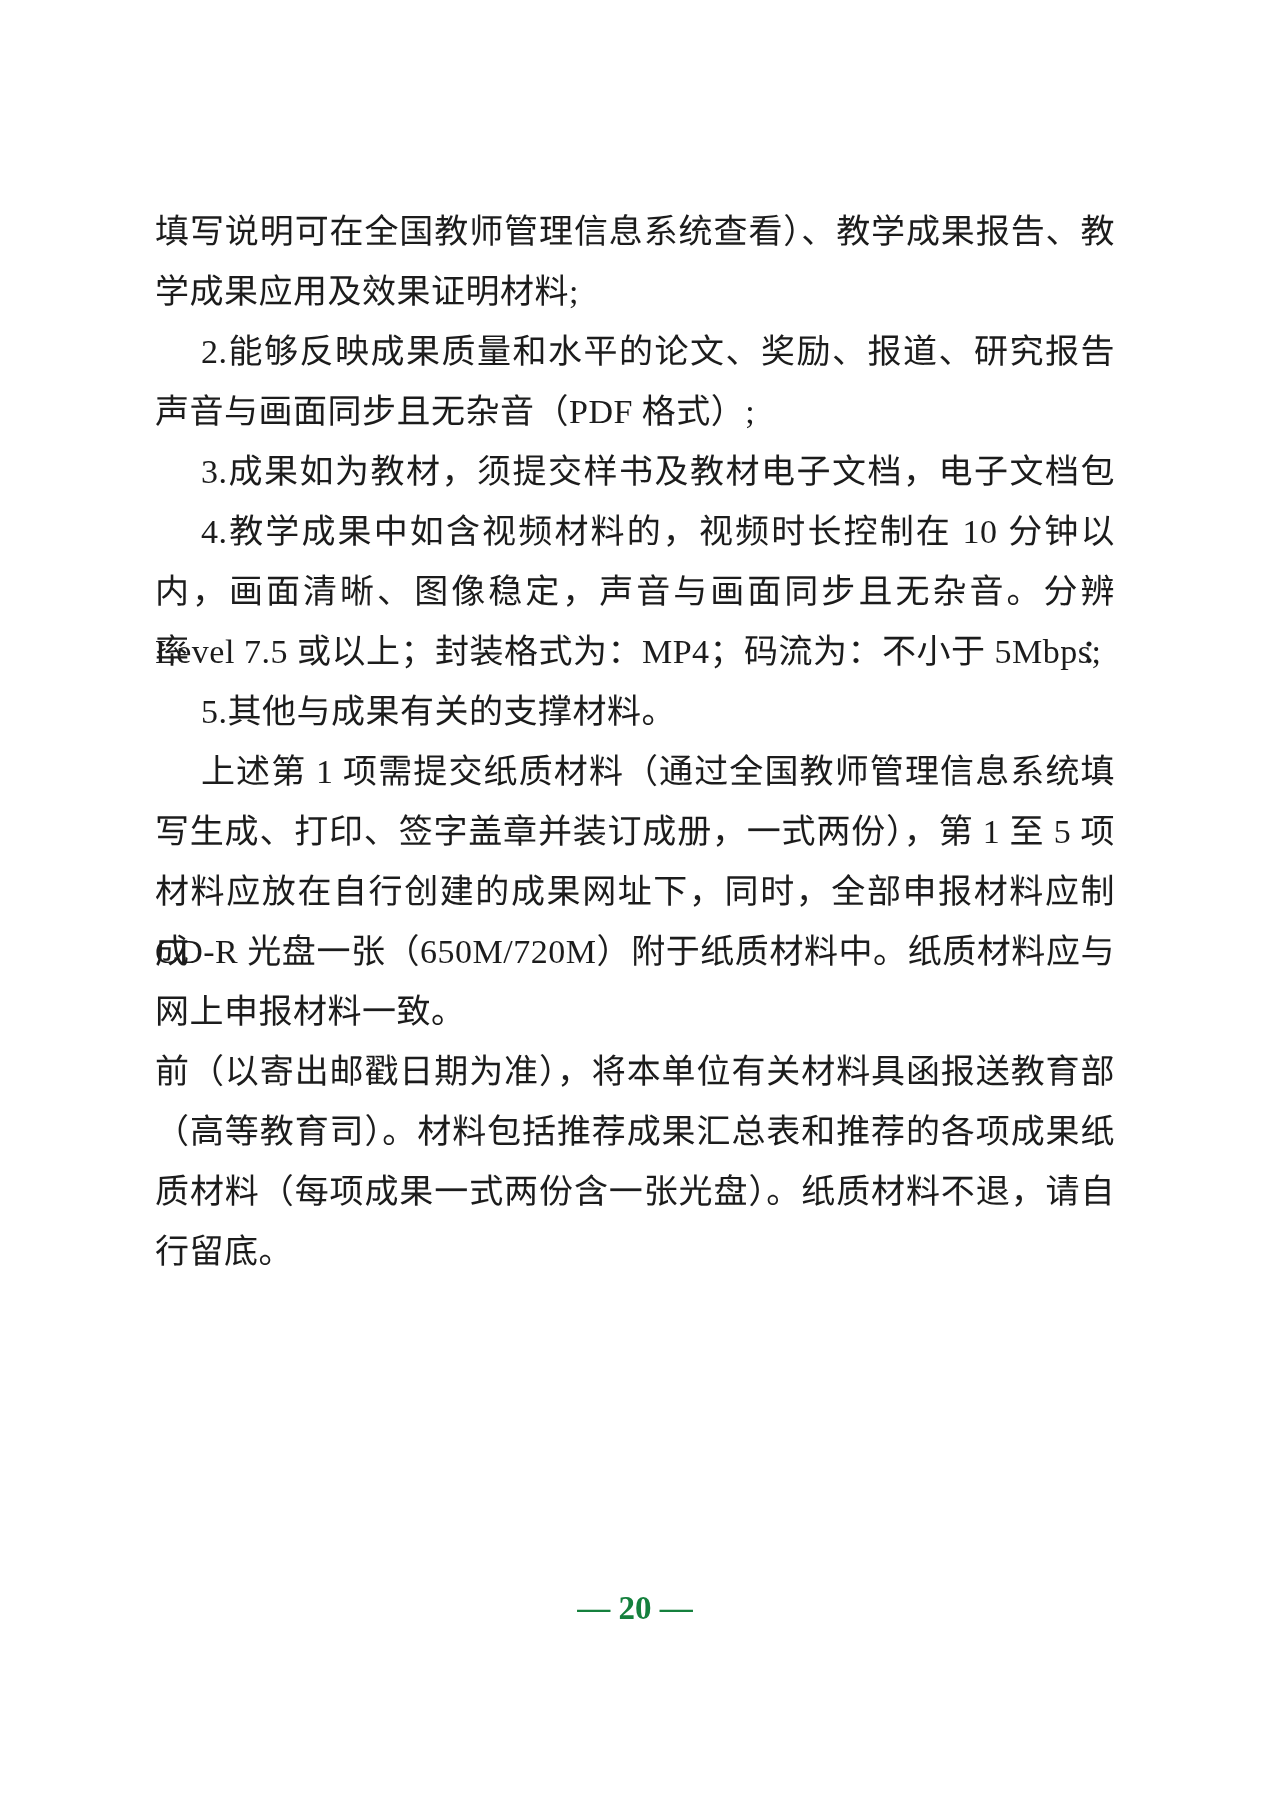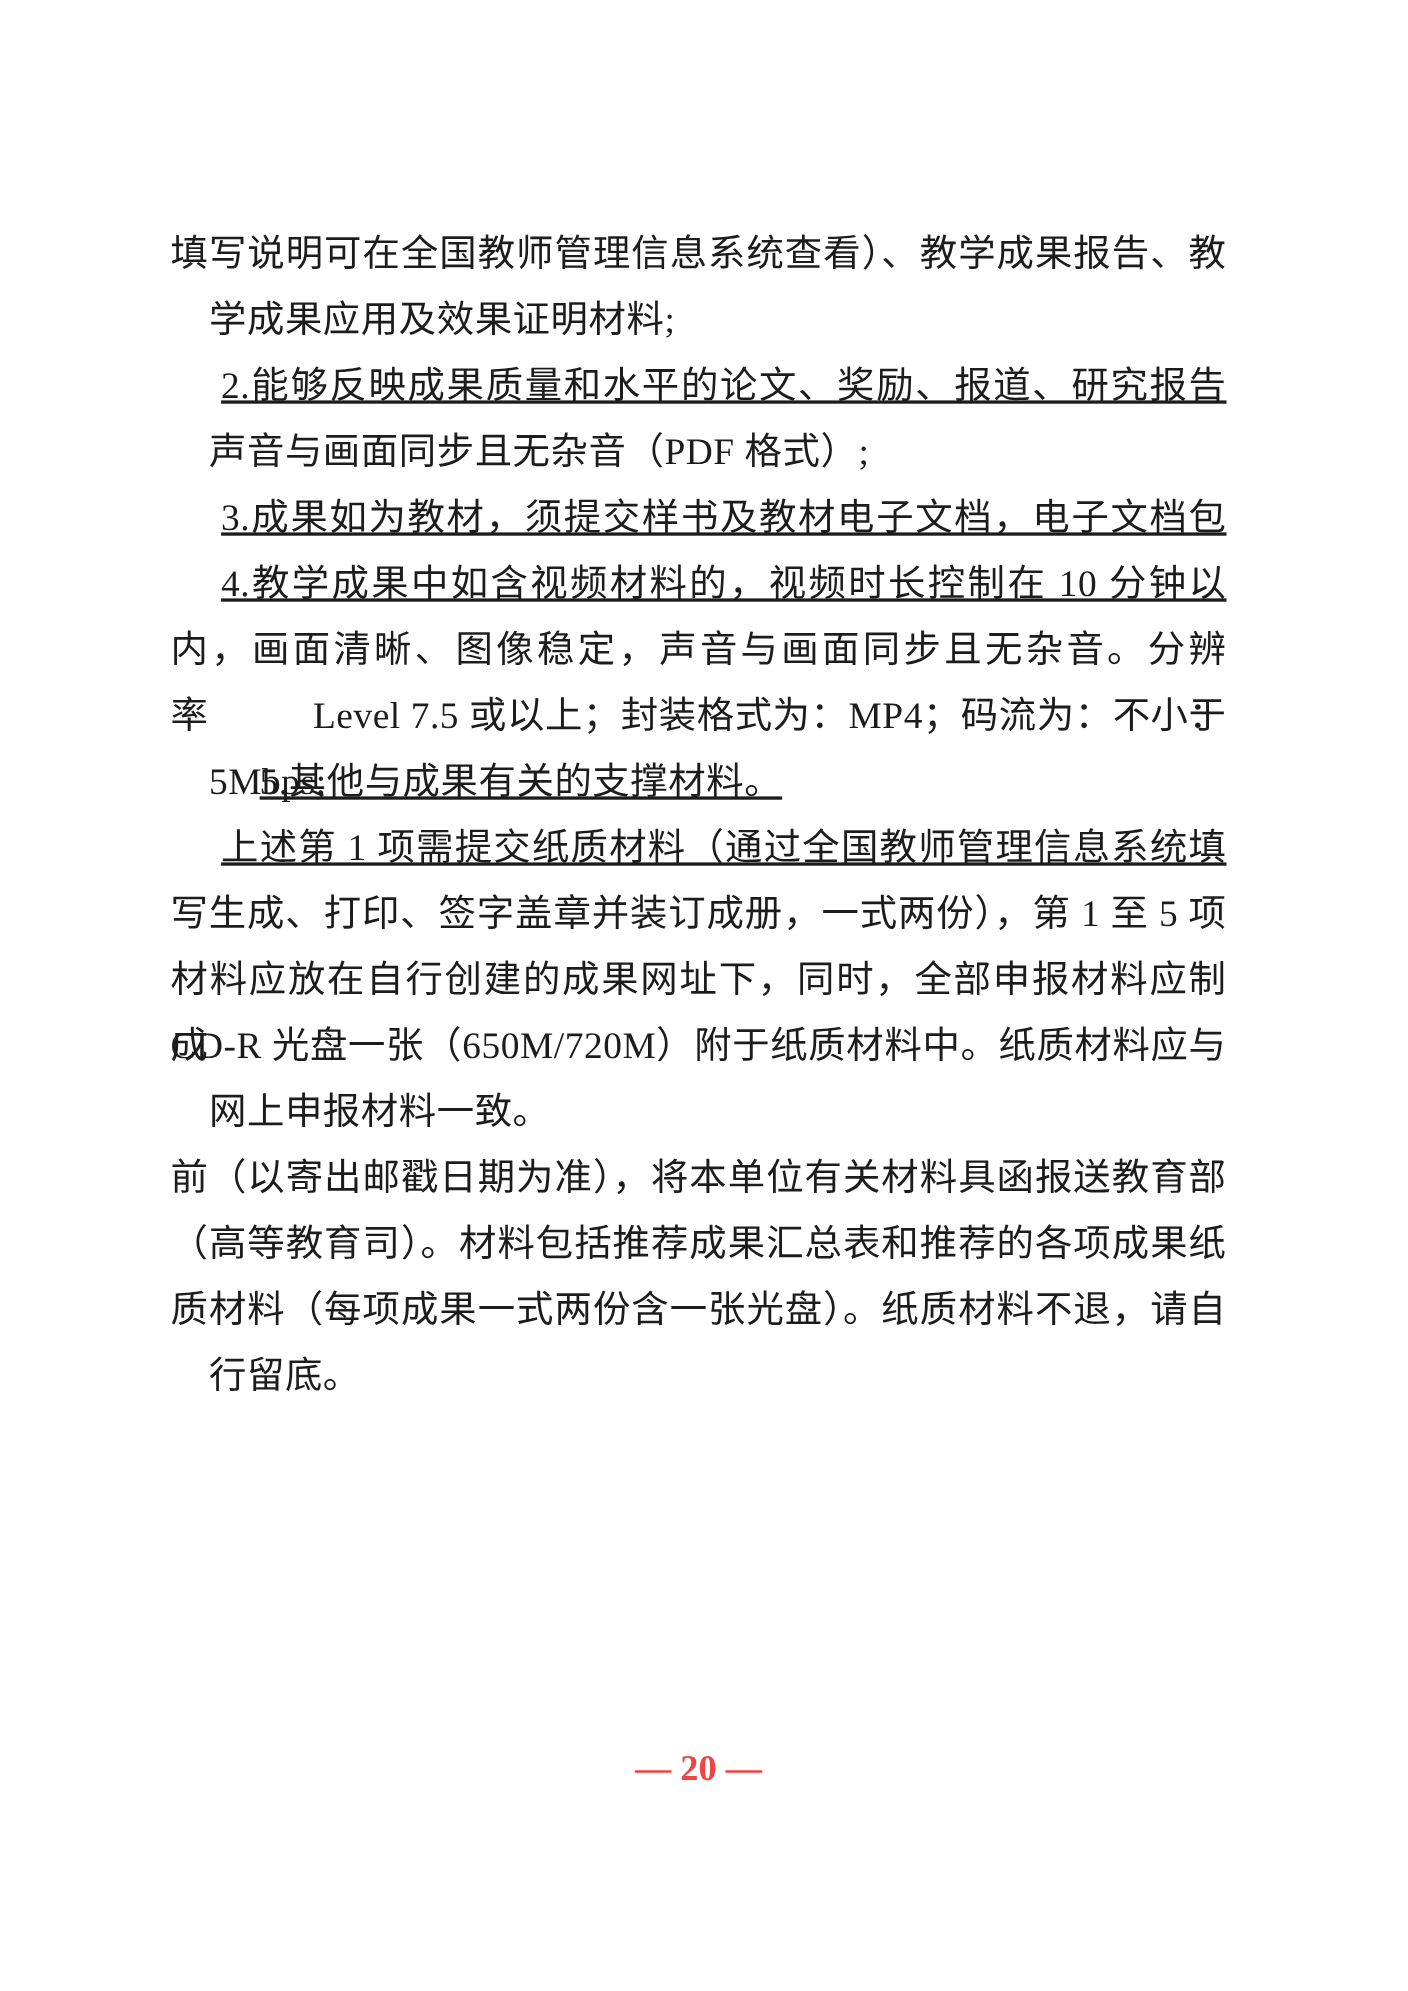--- a/index.html
+++ b/index.html
@@ -30,38 +30,36 @@
     font-size: 34px;
     line-height: 60px;
     height: 60px;
     text-align: justify;
     text-align-last: justify;
     letter-spacing: 0.5px;
     white-space: normal;
   }
   .line.indent {
     padding-left: 46px;
-    text-decoration: underline;
   }
   .line.last {
-    text-align: right;
+    text-align: center;
     text-align-last: left;
-    margin-left: 35px;
   }
   .footer {
     position: absolute;
     left: 155px;
     top: 1586px;
     width: 960px;
     height: 44px;
     line-height: 44px;
     text-align: center;
     font-size: 33px;
     font-weight: bold;
-    color: #ef4444;
+    color: #15803d;
   }
 </style>
 </head>
 <body>
 
 <div class="page">
   <div class="text-block">
       <div class="para">
         <div class="line">填写说明可在全国教师管理信息系统查看）、教学成果报告、教</div>
         <div class="line last">学成果应用及效果证明材料;</div>

